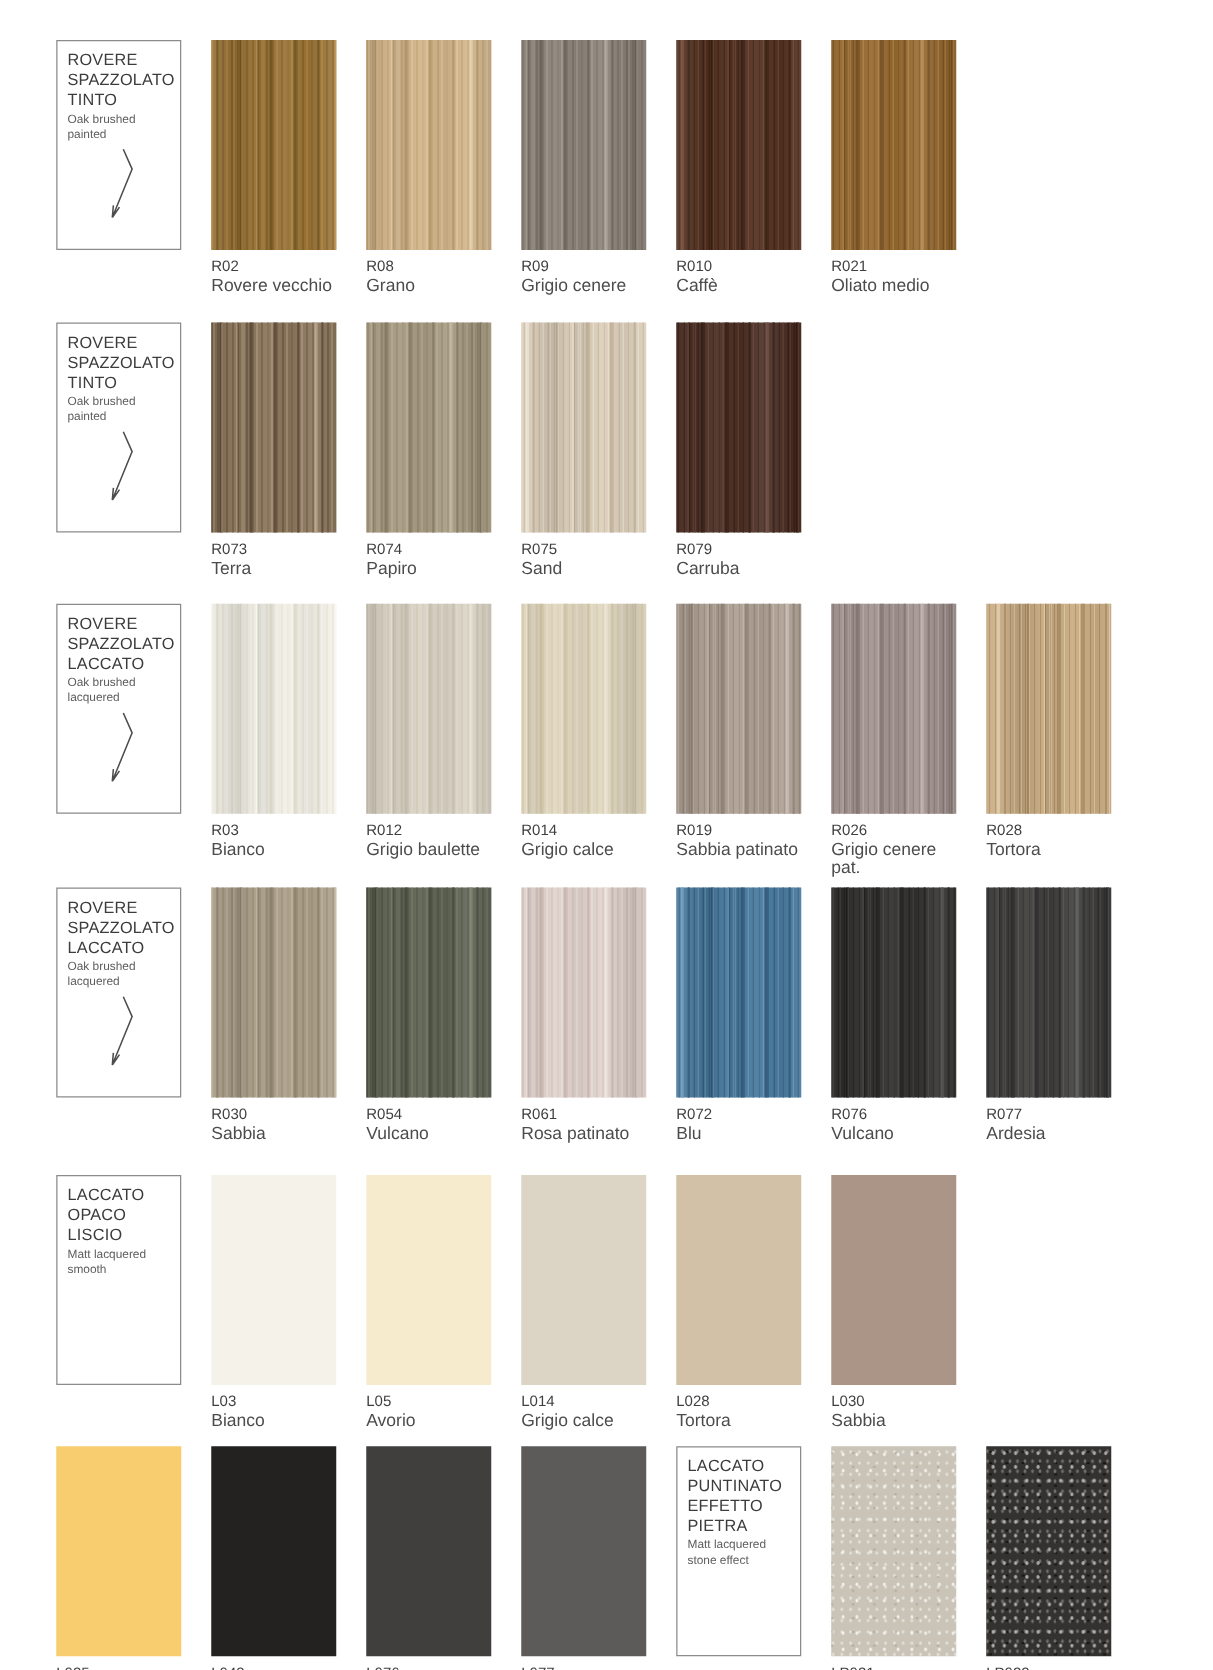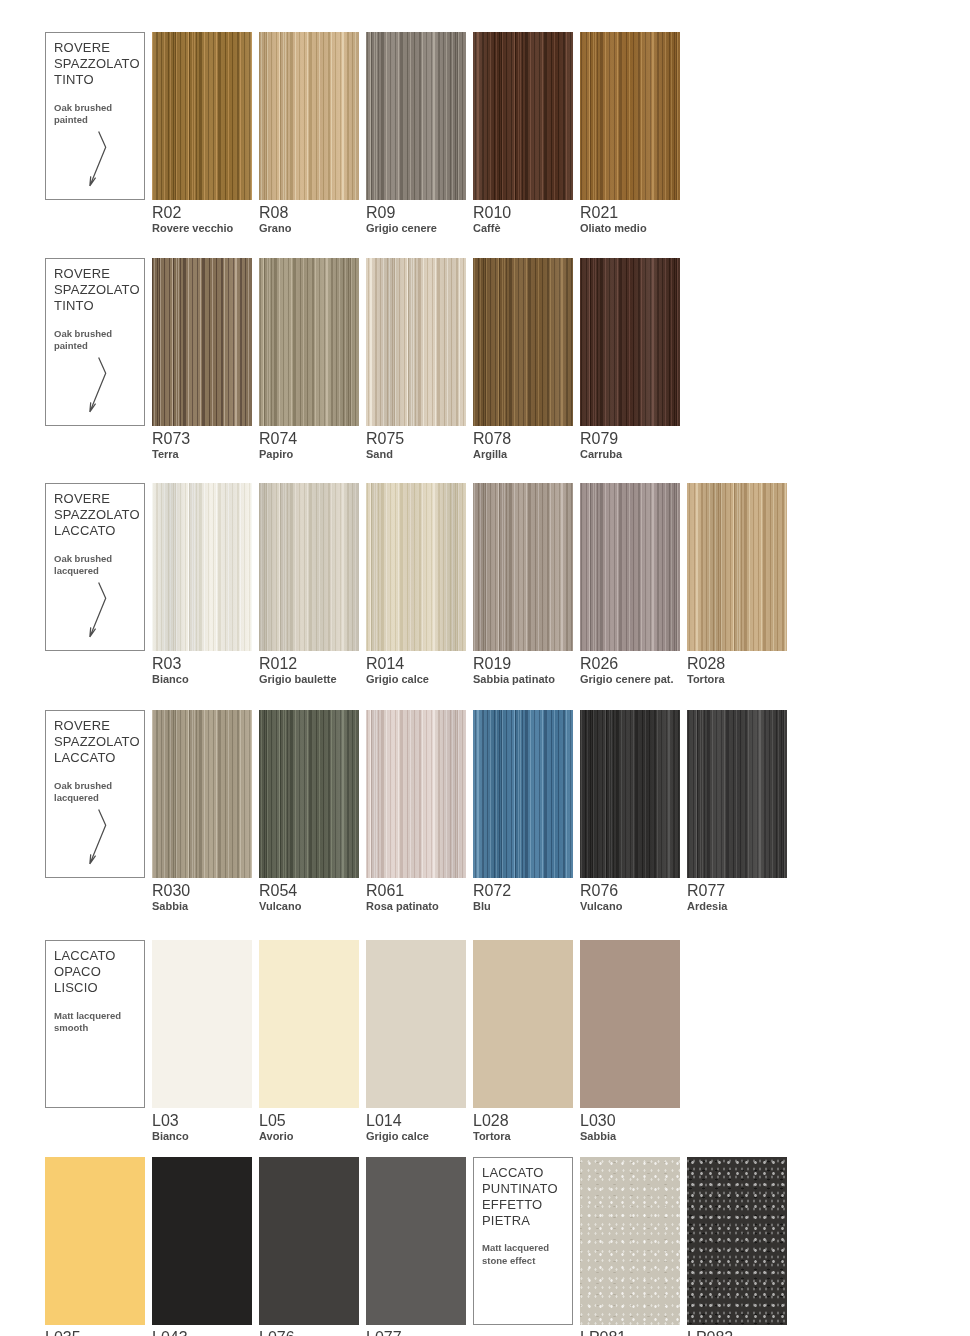--- a/index.html
+++ b/index.html
@@ -2,32 +2,32 @@
 <html><head>
 <meta charset="utf-8">
 <style>
   html,body{margin:0;padding:0;}
   body{
     width:970px;height:1336px;position:relative;overflow:hidden;
     background:#ffffff;
     font-family:"Liberation Sans","DejaVu Sans",sans-serif;
     -webkit-font-smoothing:antialiased;
   }
-  .row{position:absolute;left:45px;display:flex;gap:7px;align-items:flex-start;}
+  .row{position:absolute;left:45px;display:flex;gap:24px;align-items:flex-start;}
   .cell{width:100px;flex:0 0 100px;}
   
   .box{
     box-sizing:border-box;height:168px;border:1px solid #8b8b8b;background:#fff;
     padding:7px 7px 9px 8px;display:flex;flex-direction:column;
   }
   .box-title{
     font-size:13px;line-height:1.22;color:#3c3c3c;letter-spacing:.2px;
     text-transform:uppercase;
   }
-  .box-sub{font-size:9.5px;line-height:1.35;color:#5d5d5d;margin-top:14px;font-weight:bold;}
+  .box-sub{font-size:9.5px;line-height:1.35;color:#5d5d5d;margin-top:2px;}
   .box-arrow{margin:auto auto 6px;display:block;}
   
   .sw{
     height:168px;background-color:var(--b,#ccc);
   }
   .sw.wood{
     background-image:
       linear-gradient(90deg, rgba(0,0,0,.10), rgba(255,255,255,.07) 22%, rgba(0,0,0,.06) 41%, rgba(255,255,255,.10) 60%, rgba(0,0,0,.12) 82%, rgba(255,255,255,.05)),
       repeating-linear-gradient(90deg, var(--d) 0 1px, transparent 1px 3px, var(--l) 3px 4px, transparent 4px 7px, var(--d) 7px 8px, transparent 8px 12px),
       repeating-linear-gradient(90deg, transparent 0 5px, var(--l) 5px 6px, transparent 6px 10px, var(--d) 10px 12px, transparent 12px 19px);
@@ -41,22 +41,22 @@
     background-position:2px 3px,8px 1px,0 6px;
   }
   .sw.speckle-dark{
     background-image:
       radial-gradient(rgba(255,255,255,.60) .9px, transparent 1.6px),
       radial-gradient(rgba(255,255,255,.30) .8px, transparent 1.4px),
       radial-gradient(rgba(0,0,0,.55) 1px, transparent 1.7px);
     background-size:9px 11px,6px 8px,13px 9px;
     background-position:1px 2px,3px 5px,6px 0;
   }
-  .sw-code{font-size:16px;line-height:14px;color:#3f3f3f;margin-top:6px;}
-  .sw-name{font-size:11px;line-height:14px;color:#4c4c4c;margin-top:1px;font-weight:bold;}
+  .sw-code{font-size:12px;line-height:14px;color:#3f3f3f;margin-top:6px;}
+  .sw-name{font-size:14px;line-height:14px;color:#4c4c4c;margin-top:1px;}
 </style>
 </head>
 <body>
 
 <main id="catalog">
     <div class="row" style="top: 32px;">
       <div class="cell">
         <div class="box">
           <div class="box-title">Rovere Spazzolato Tinto</div>
           <div class="box-sub">Oak brushed painted</div>
@@ -110,25 +110,20 @@
         <div class="sw wood" style="--b: #a69a80; --d: #897d63; --l: #c0b49b; background-position: 5px 0px;"></div>
         <div class="sw-code">R074</div>
         <div class="sw-name">Papiro</div>
       </div>
       <div class="cell">
         <div class="sw wood" style="--b: #dccfbb; --d: #c6b59c; --l: #efe7d8; background-position: 42px 0px;"></div>
         <div class="sw-code">R075</div>
         <div class="sw-name">Sand</div>
       </div>
       <div class="cell">
-        <div class="sw wood" style="--b: #7b5c34; --d: #5c4323; --l: #997849; background-position: 26px 0px;"></div>
-        <div class="sw-code">R078</div>
-        <div class="sw-name">Argilla</div>
-      </div>
-      <div class="cell">
         <div class="sw wood" style="--b: #4a2d22; --d: #321b12; --l: #664237; background-position: 10px 0px;"></div>
         <div class="sw-code">R079</div>
         <div class="sw-name">Carruba</div>
       </div>
     </div>
     <div class="row" style="top: 483px;">
       <div class="cell">
         <div class="box">
           <div class="box-title">Rovere Spazzolato Laccato</div>
           <div class="box-sub">Oak brushed lacquered</div>

